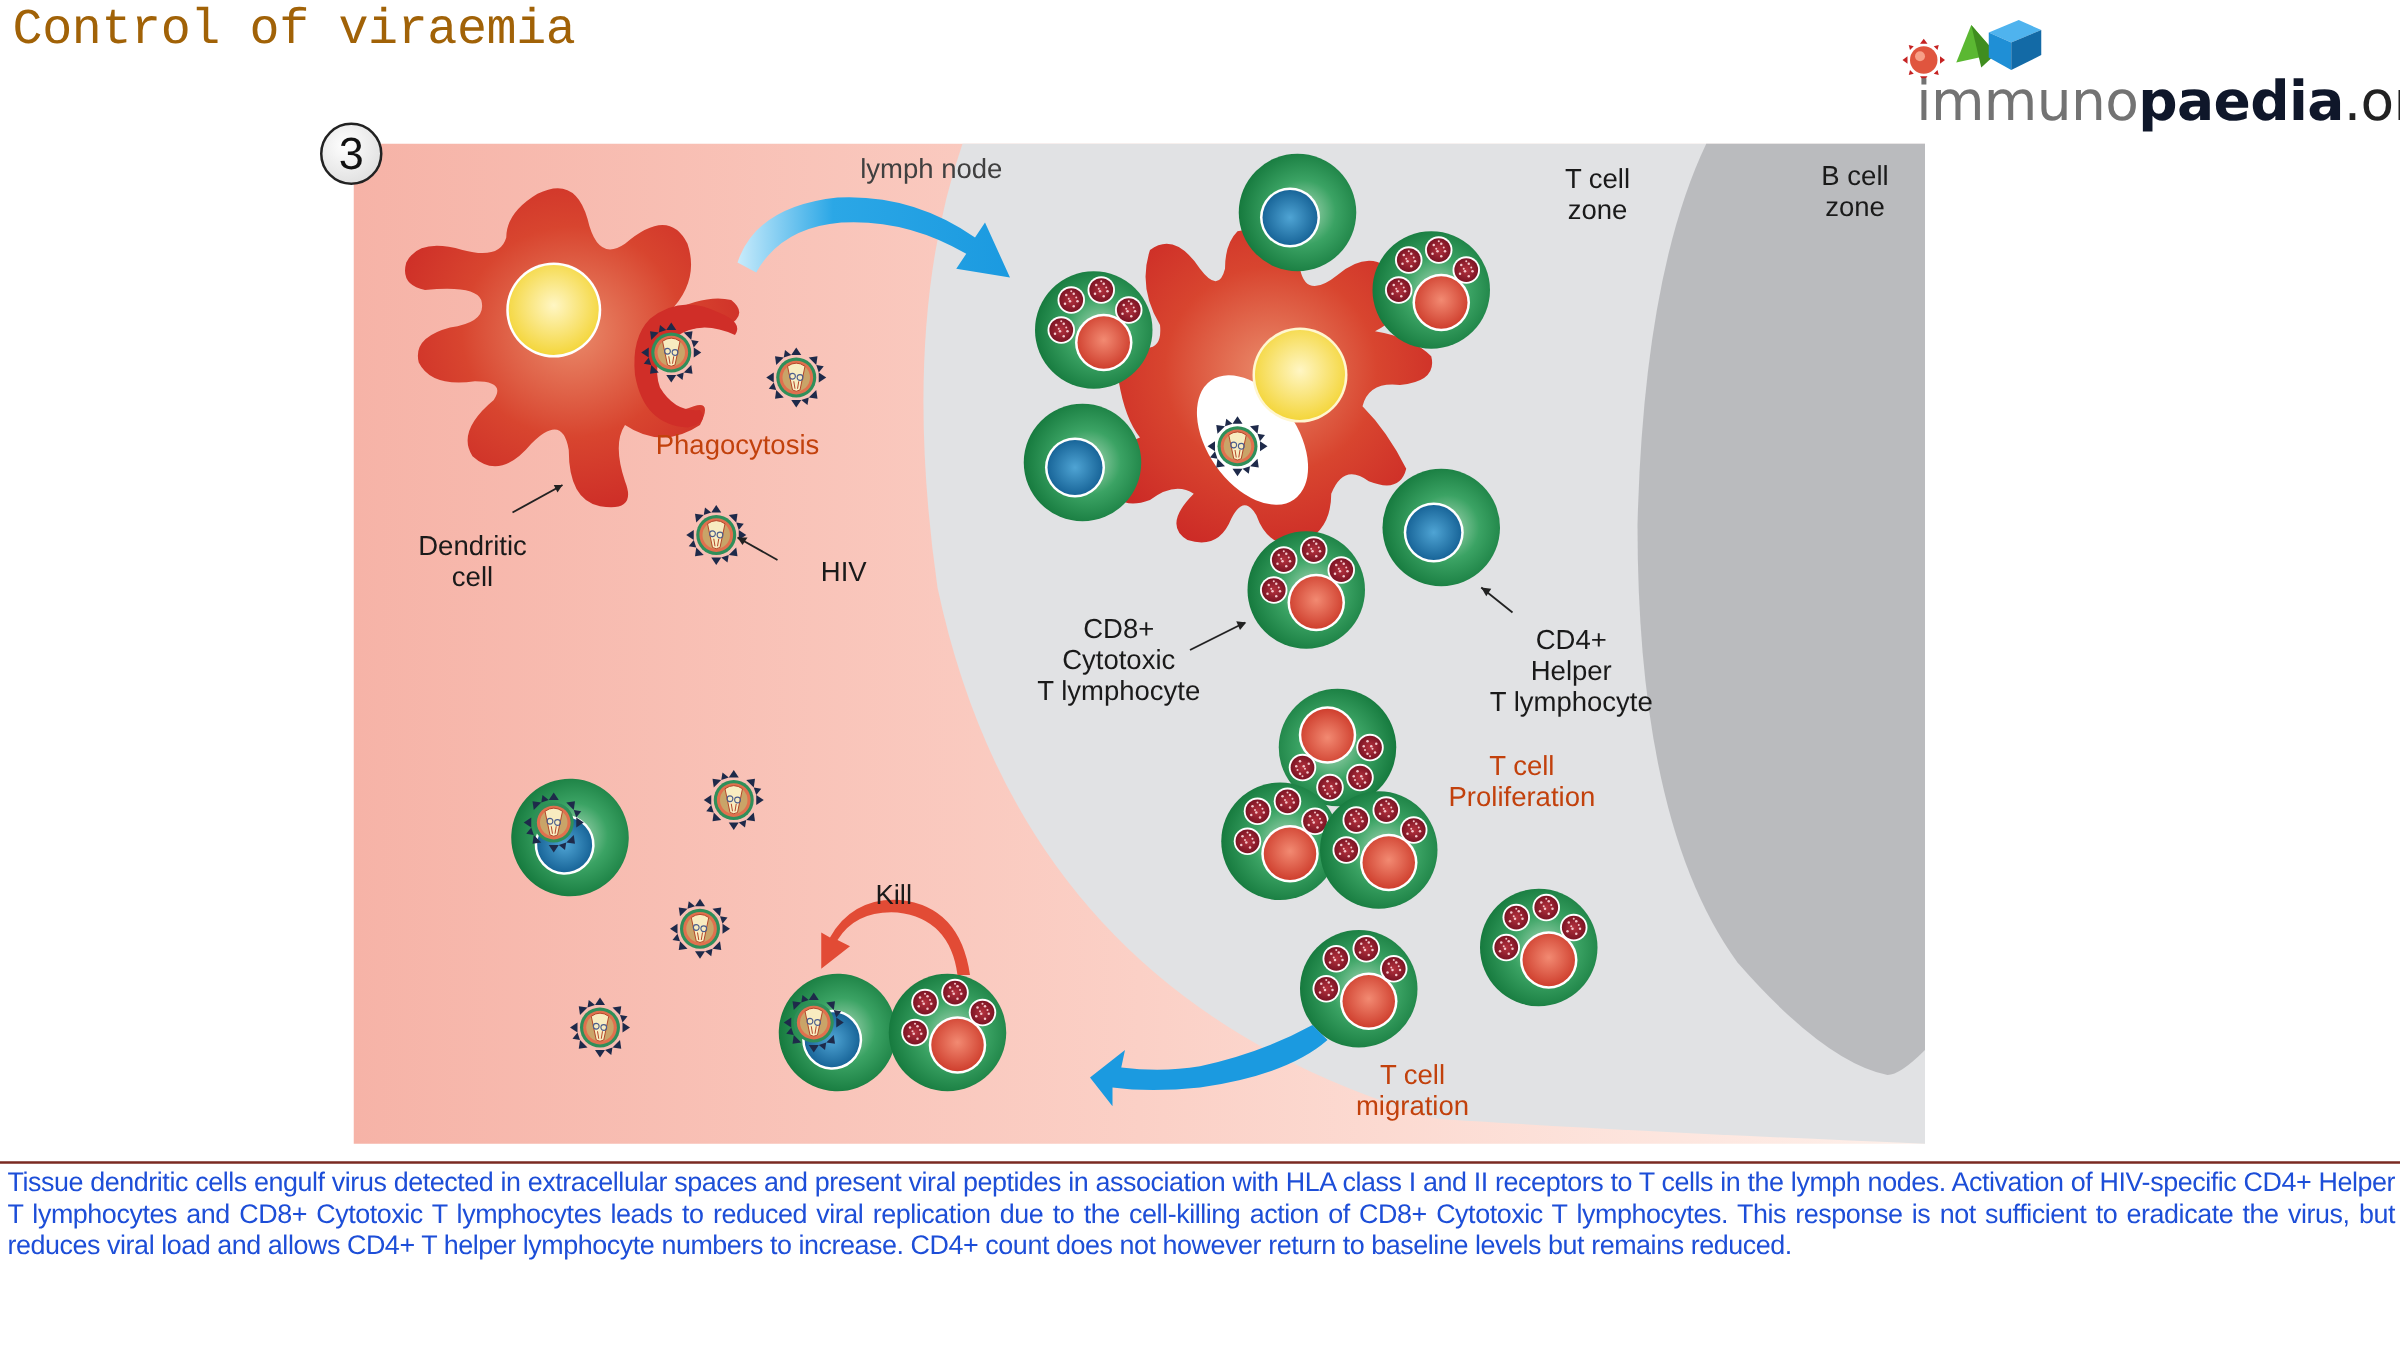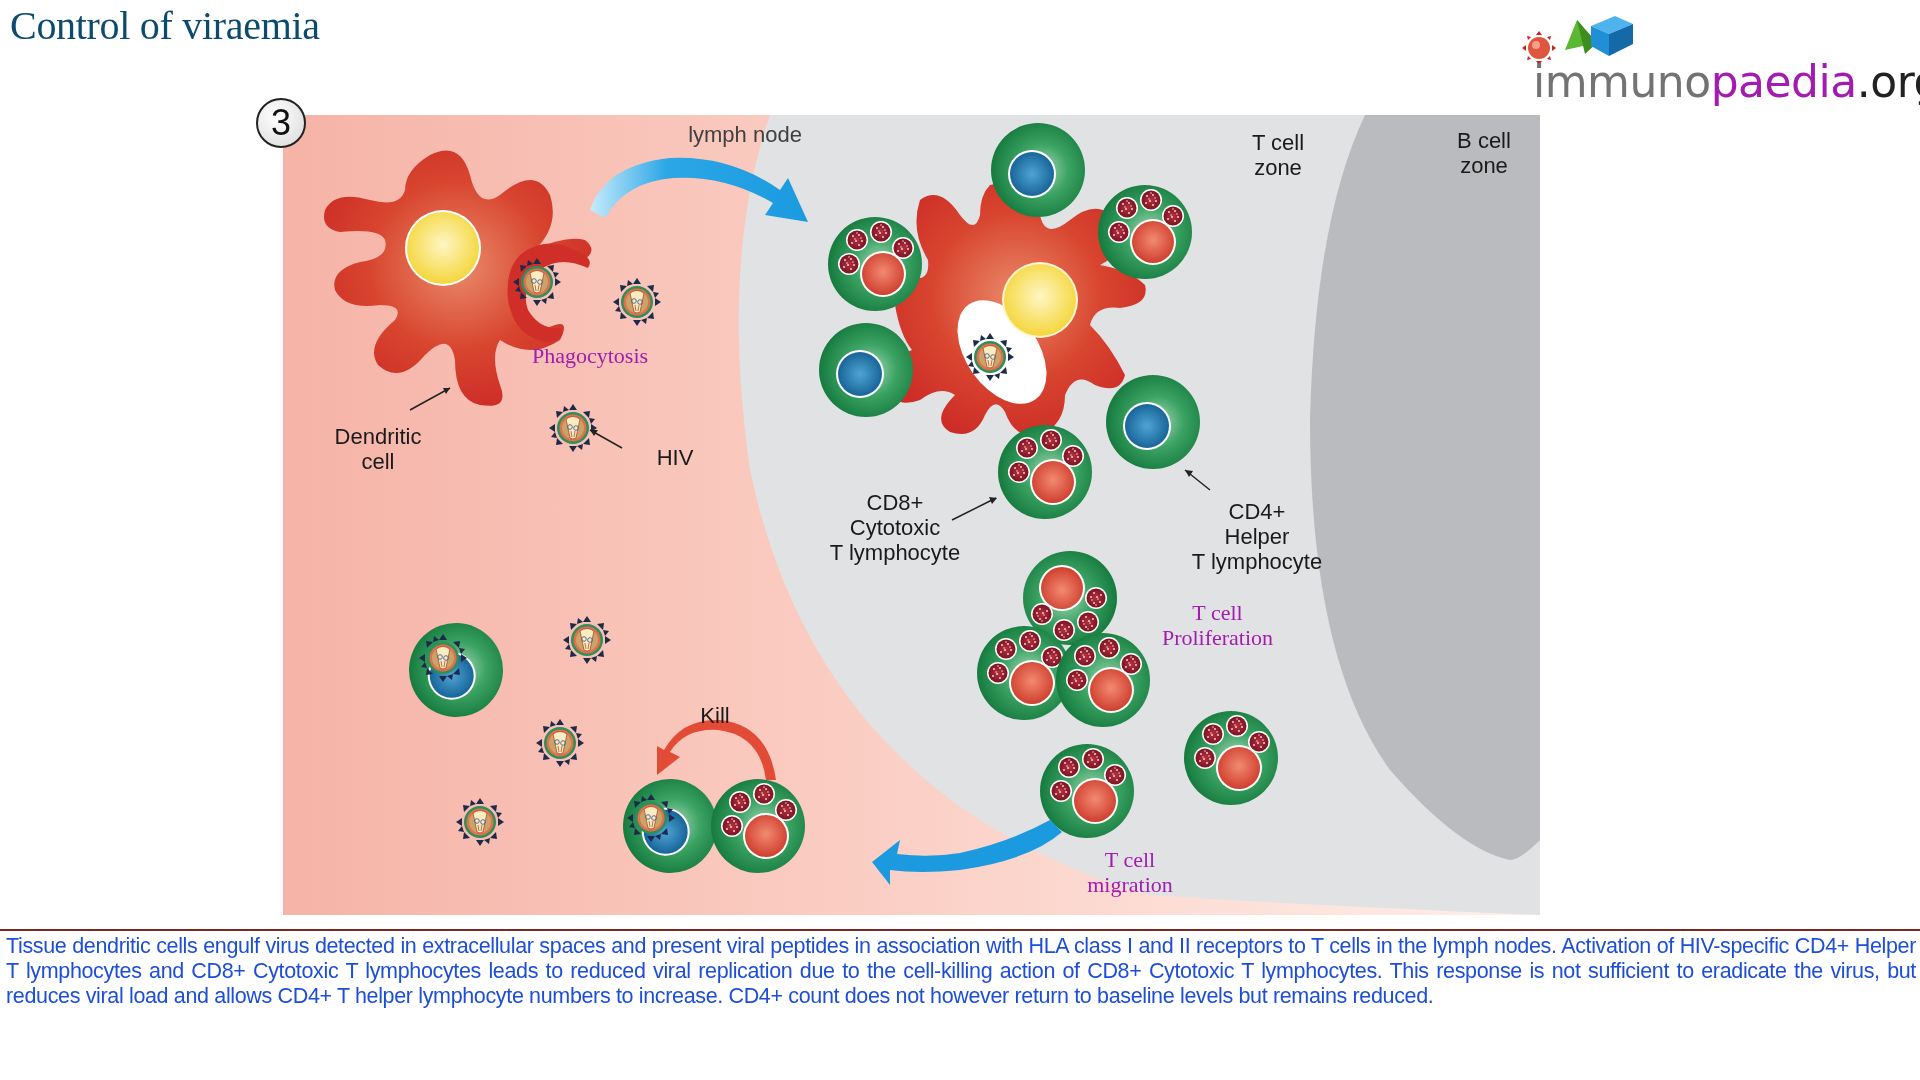--- a/index.html
+++ b/index.html
@@ -1,26 +1,26 @@
 <!DOCTYPE html>
 <html><head>
 <meta charset="utf-8">
 <style>
   html, body { margin: 0; padding: 0; background: #ffffff; }
   body { width: 1920px; height: 1080px; position: relative; overflow: hidden; font-family: "Liberation Sans", sans-serif; }
-  .title { position: absolute; left: 10px; top: 2px; font-size: 40px; color: #0c4a6e; font-family: Liberation Serif, serif; letter-spacing: -0.3px; }
+  .title { position: absolute; left: 10px; top: 2px; font-size: 40px; color: #a16207; font-family: Liberation Mono, monospace; letter-spacing: -0.3px; }
   .logo { position: absolute; left: 1515px; top: 8px; width: 400px; height: 100px; }
   .logo-text { position: absolute; left: 18px; top: 48px; font-size: 44px; font-family: "DejaVu Sans", sans-serif; letter-spacing: -0.5px; white-space: nowrap; }
   .logo-text .a { color: #737373; }
-  .logo-text .b { color: #a21caf; font-weight: normal; }
+  .logo-text .b { color: #0f172a; font-weight: bold; }
   .logo-text .c { color: #222; }
   .logo svg { position: absolute; left: 0; top: 0; }
   .diagram { position: absolute; left: 0; top: 0; width: 1920px; height: 930px; }
   .lbl { position: absolute; font-family: "Liberation Sans", sans-serif; font-size: 22px; color: #1a1a1a; text-align: center; line-height: 25px; white-space: pre-line; }
-  .lbl.green { color: #a21caf; font-family: Liberation Serif, serif; }
+  .lbl.green { color: #c2410c; }
   .lbl.red { color: #404040; }
   .divider { position: absolute; left: 0; top: 929px; width: 1920px; height: 2px; background: #7a2a22; }
   .caption { position: absolute; left: 6px; top: 934px; width: 1910px; font-family: "Liberation Sans", sans-serif; font-size: 21.5px; line-height: 25px; color: #1d4ed8; text-align: justify; text-align-last: left; letter-spacing: -0.35px; }
   .step { position: absolute; left: 256px; top: 98px; width: 46px; height: 46px; border: 2.5px solid #222; border-radius: 50%; background: radial-gradient(circle at 40% 35%, #ffffff, #d8d8d8); font-size: 36px; line-height: 46px; text-align: center; color: #111; font-family: "Liberation Sans", sans-serif; }
 </style>
 </head>
 <body>
 
 <div class="title">Control of viraemia</div>
 

